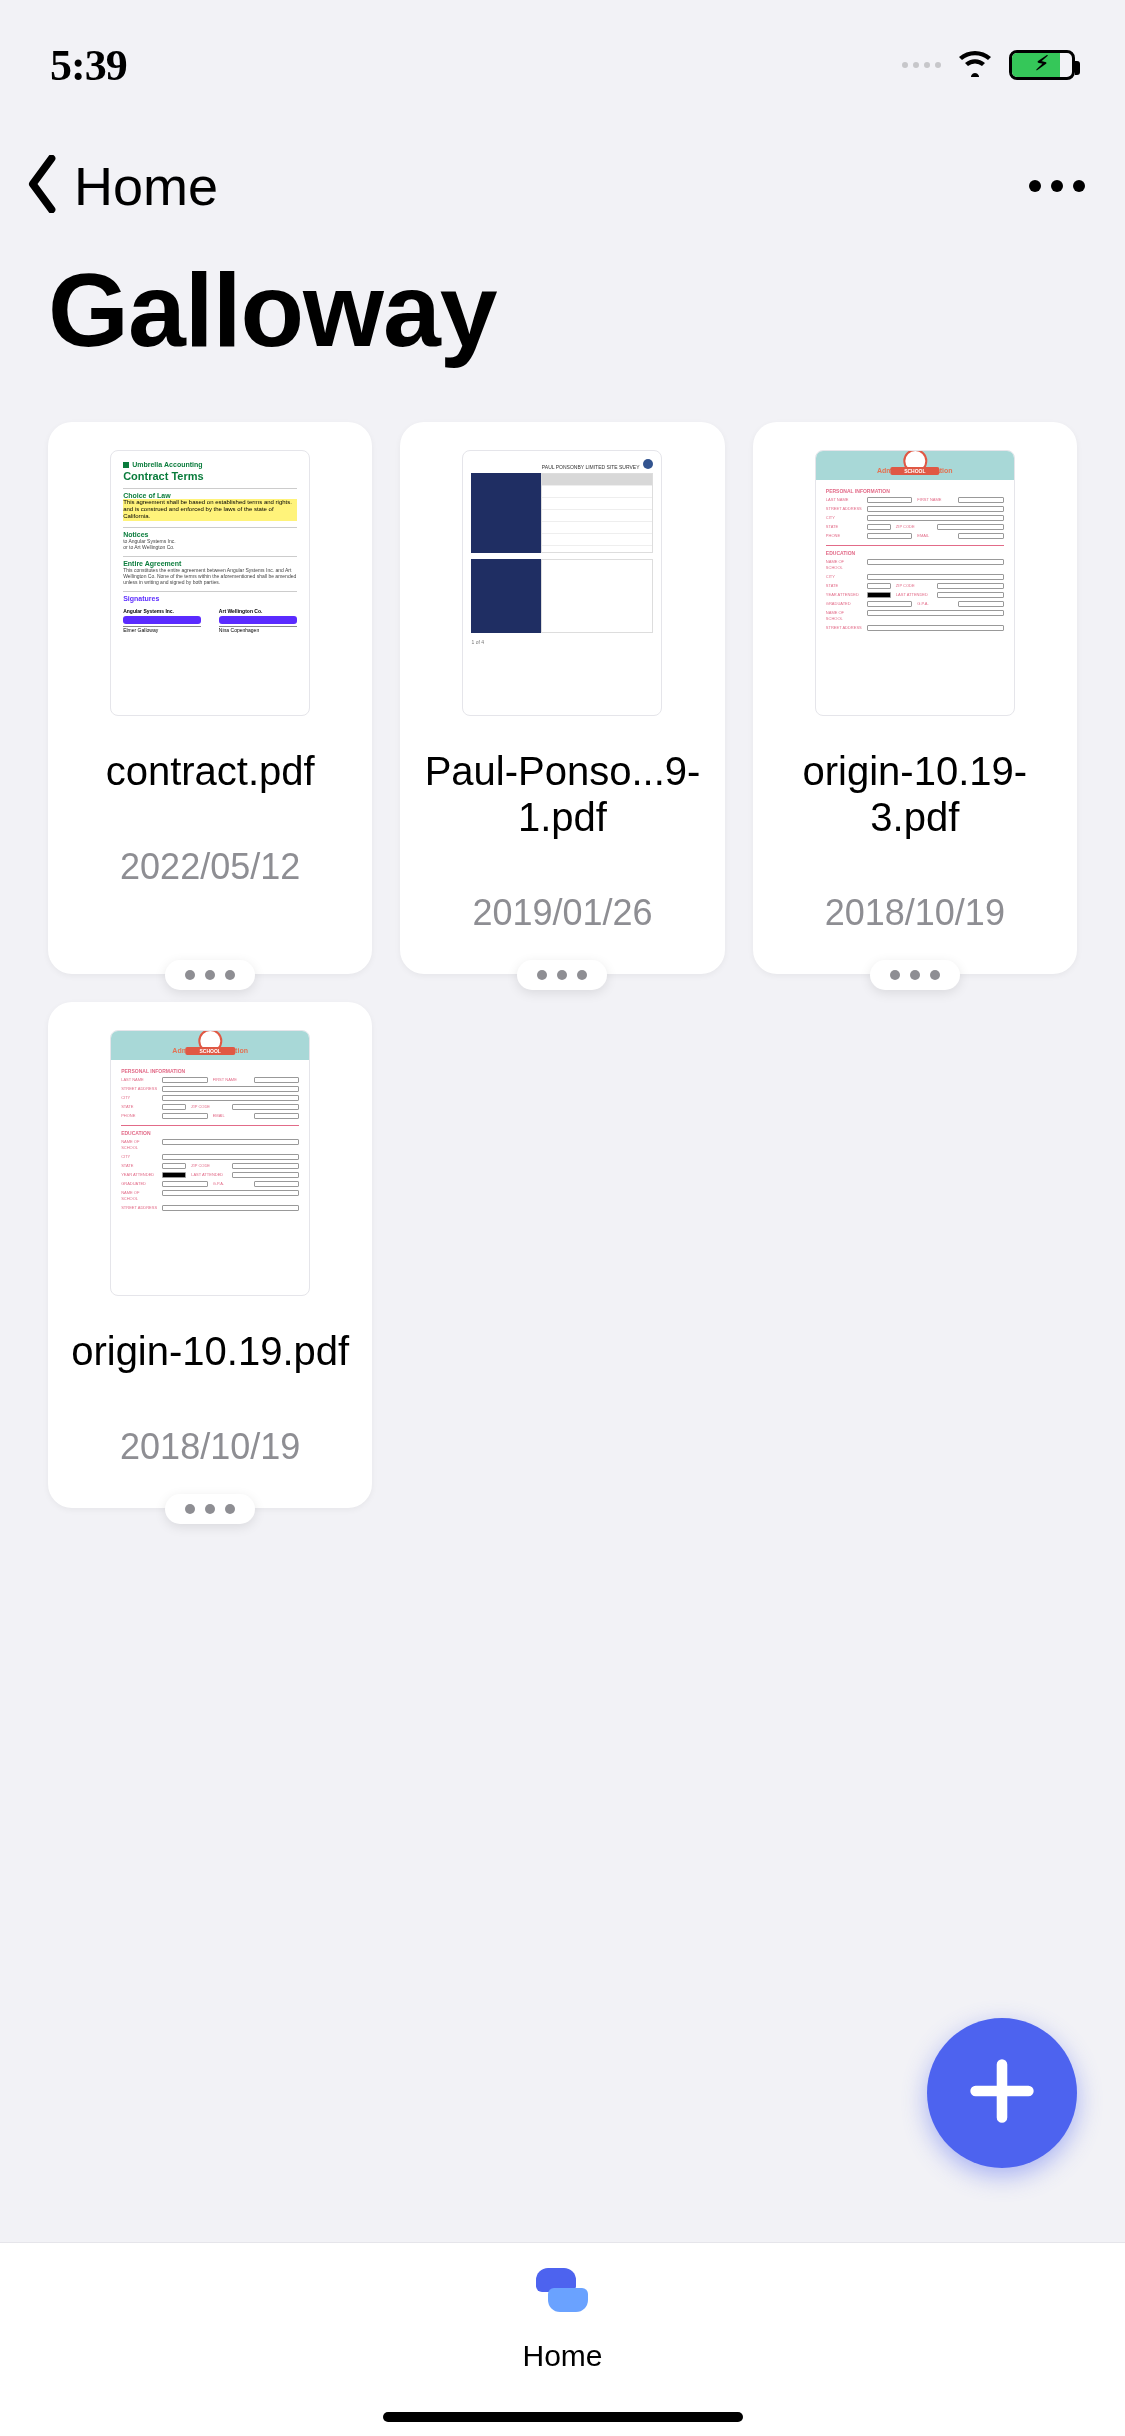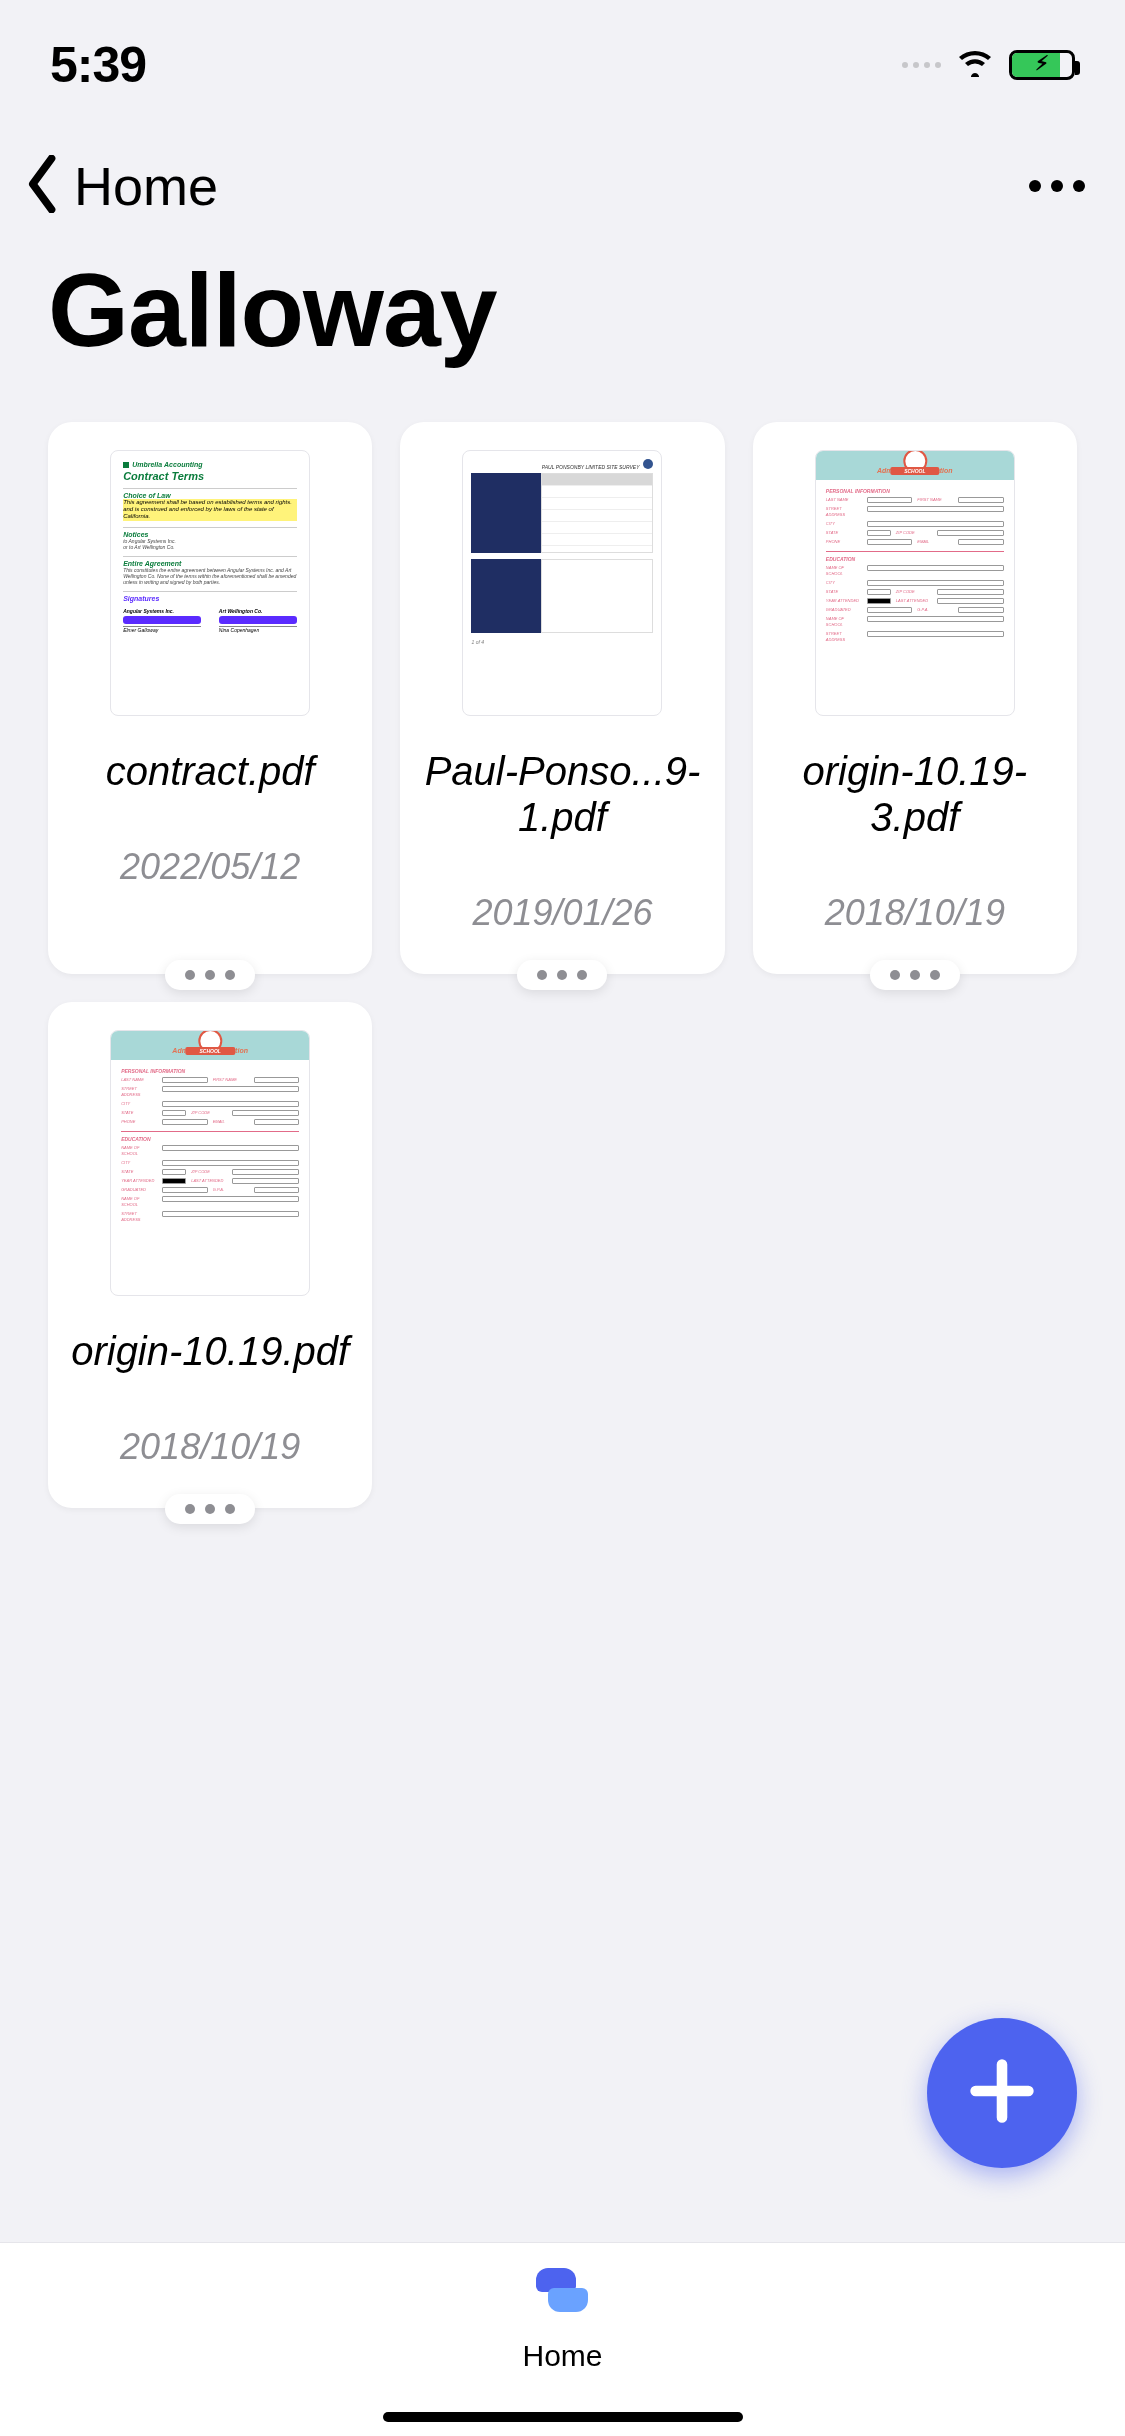--- a/index.html
+++ b/index.html
@@ -14,21 +14,21 @@
 
     
     .status-bar {
       display: flex;
       justify-content: space-between;
       align-items: center;
       padding: 30px 50px 0;
       height: 100px;
       font-weight: 600;
     }
-    .status-time { font-size: 50px; letter-spacing: -1px; }
+    .status-time { font-size: 44px; letter-spacing: -1px; font-family: Liberation Serif, serif; }
     .status-right { display: flex; align-items: center; gap: 14px; }
     .status-dots { display: flex; gap: 5px; opacity: .3; }
     .status-dots span {
       width: 6px; height: 6px; border-radius: 50%; background: #666;
     }
     .wifi-icon { font-size: 36px; line-height: 1; }
     .battery {
       width: 66px; height: 30px; border: 3px solid #000; border-radius: 8px;
       position: relative; display: flex; align-items: center;
     }
@@ -68,21 +68,20 @@
       display: grid; grid-template-columns: repeat(3, 1fr);
       gap: 28px; padding: 12px 48px;
     }
 
     .card {
       background: #fff; border-radius: 24px;
       display: flex; flex-direction: column; align-items: center;
       padding: 28px 14px 14px;
       position: relative;
       box-shadow: 0 2px 6px rgba(0,0,0,.05);
-      font-style: italic;
     }
     .thumb {
       width: 200px; height: 266px; border: 1px solid #e5e5ea;
       border-radius: 8px; overflow: hidden; background: #fff; margin-bottom: 32px;
     }
     .file-name {
       font-size: 40px; text-align: center; line-height: 1.15;
       font-weight: 400; color: #000; margin-bottom: 28px;
       overflow-wrap: anywhere; padding: 0 6px;
     }

